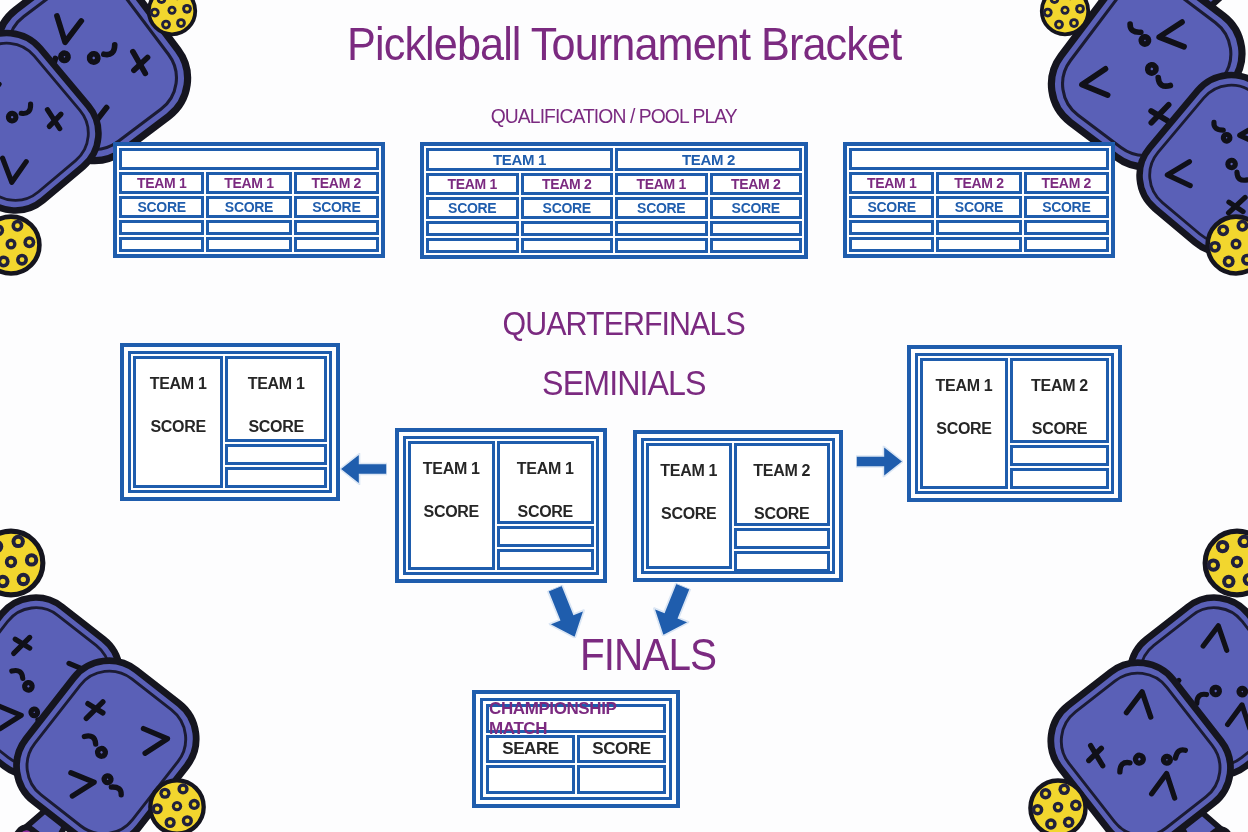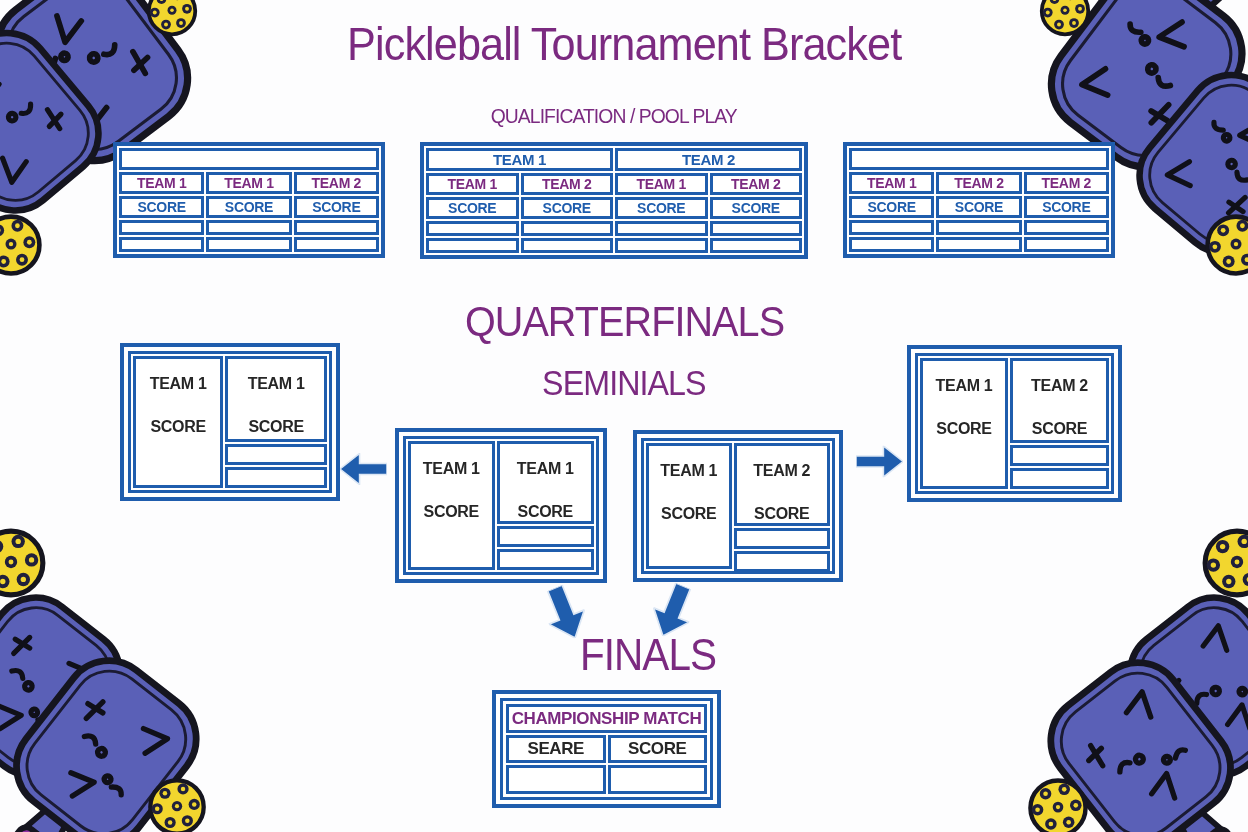--- a/index.html
+++ b/index.html
@@ -20,21 +20,21 @@
     font-family:"Liberation Sans", sans-serif;
   }
   
   .heading{
     position:absolute;left:0;width:1248px;text-align:center;
     color:var(--purple);font-weight:normal;letter-spacing:-1px;
   }
   .heading>span{display:inline-block;transform:scaleX(.92);}
   #main-title{top:16px;font-size:47px;}
   #qual-heading{top:104px;font-size:21px;width:1228px;}
-  #qf-heading{top:297px;font-size:43px;}
+  #qf-heading{top:305px;font-size:33px;}
   #sf-heading{top:363px;font-size:35px;}
   #finals-heading{top:630px;font-size:44px;margin-left:24px;}
   
   .pool-table{
     position:absolute;border:4px solid var(--blue);background:#fff;
     border-collapse:separate;border-spacing:2px;table-layout:fixed;
   }
   .pool-table td{
     border:3px solid var(--blue);text-align:center;vertical-align:middle;
     font-weight:bold;font-size:14px;letter-spacing:-.3px;padding:0;background:#fff;
@@ -391,21 +391,21 @@
   <svg viewBox="0 0 44 62" width="42" height="54">
       <use href="#arrow-down-shape"></use>
     </svg>
 </div>
 <div class="arrow" style="left:652px;top:584px;width:42px;height:54px;transform:rotate(22deg)">
   <svg viewBox="0 0 44 62" width="42" height="54">
       <use href="#arrow-down-shape"></use>
     </svg>
 </div>
 
-<div class="finals-box" style="left:492px;top:690px;width:229px;height:118px">
+<div class="finals-box" style="left:472px;top:690px;width:208px;height:118px">
   <div class="finals-inner">
     <div class="f-header">CHAMPIONSHIP MATCH</div>
     <div class="f-row">
       <div class="f-cell">SEARE</div>
       <div class="f-cell">SCORE</div>
     </div>
     <div class="f-row" style="flex:1">
       <div class="f-cell empty" style="height:auto"></div>
       <div class="f-cell empty" style="height:auto"></div>
     </div>

